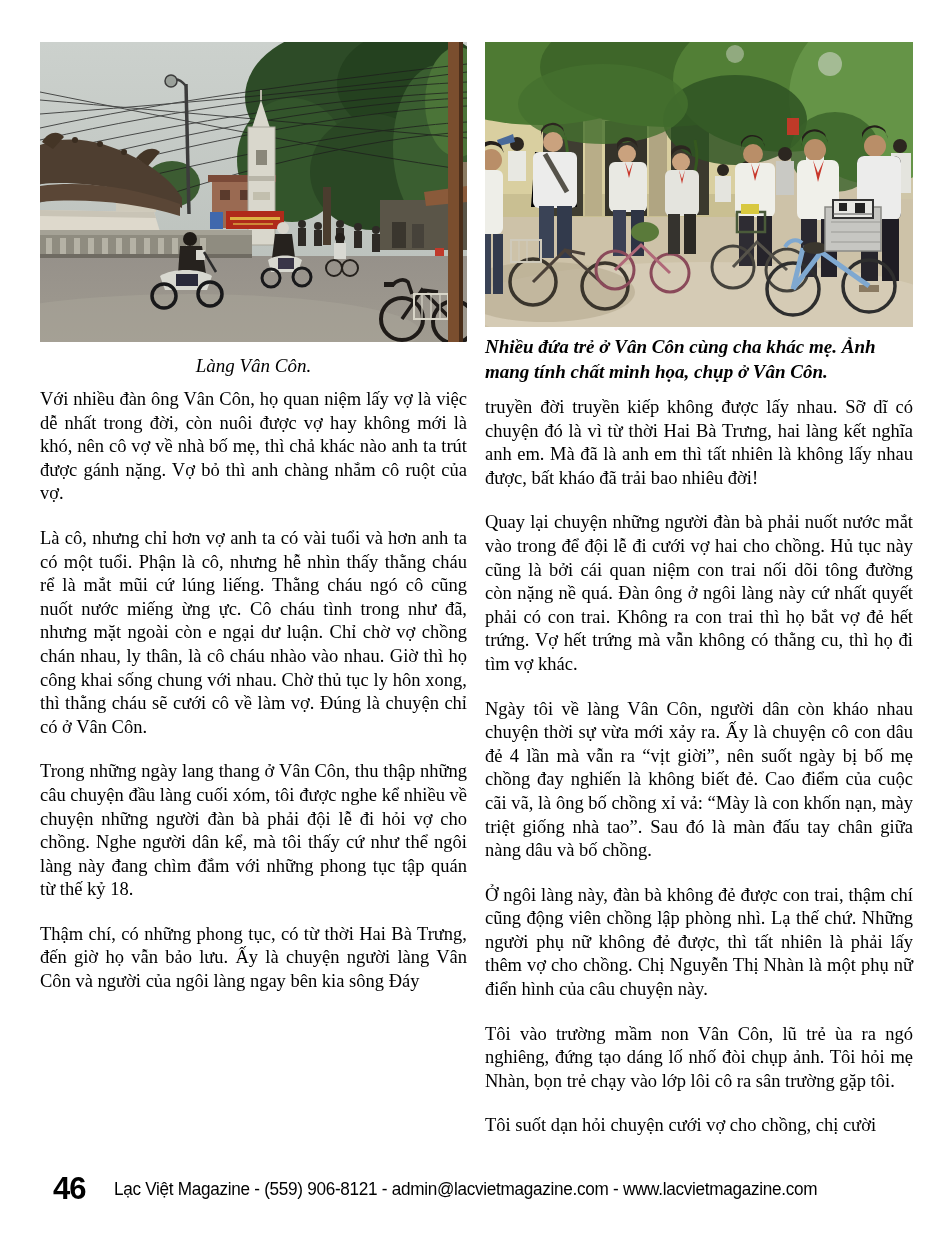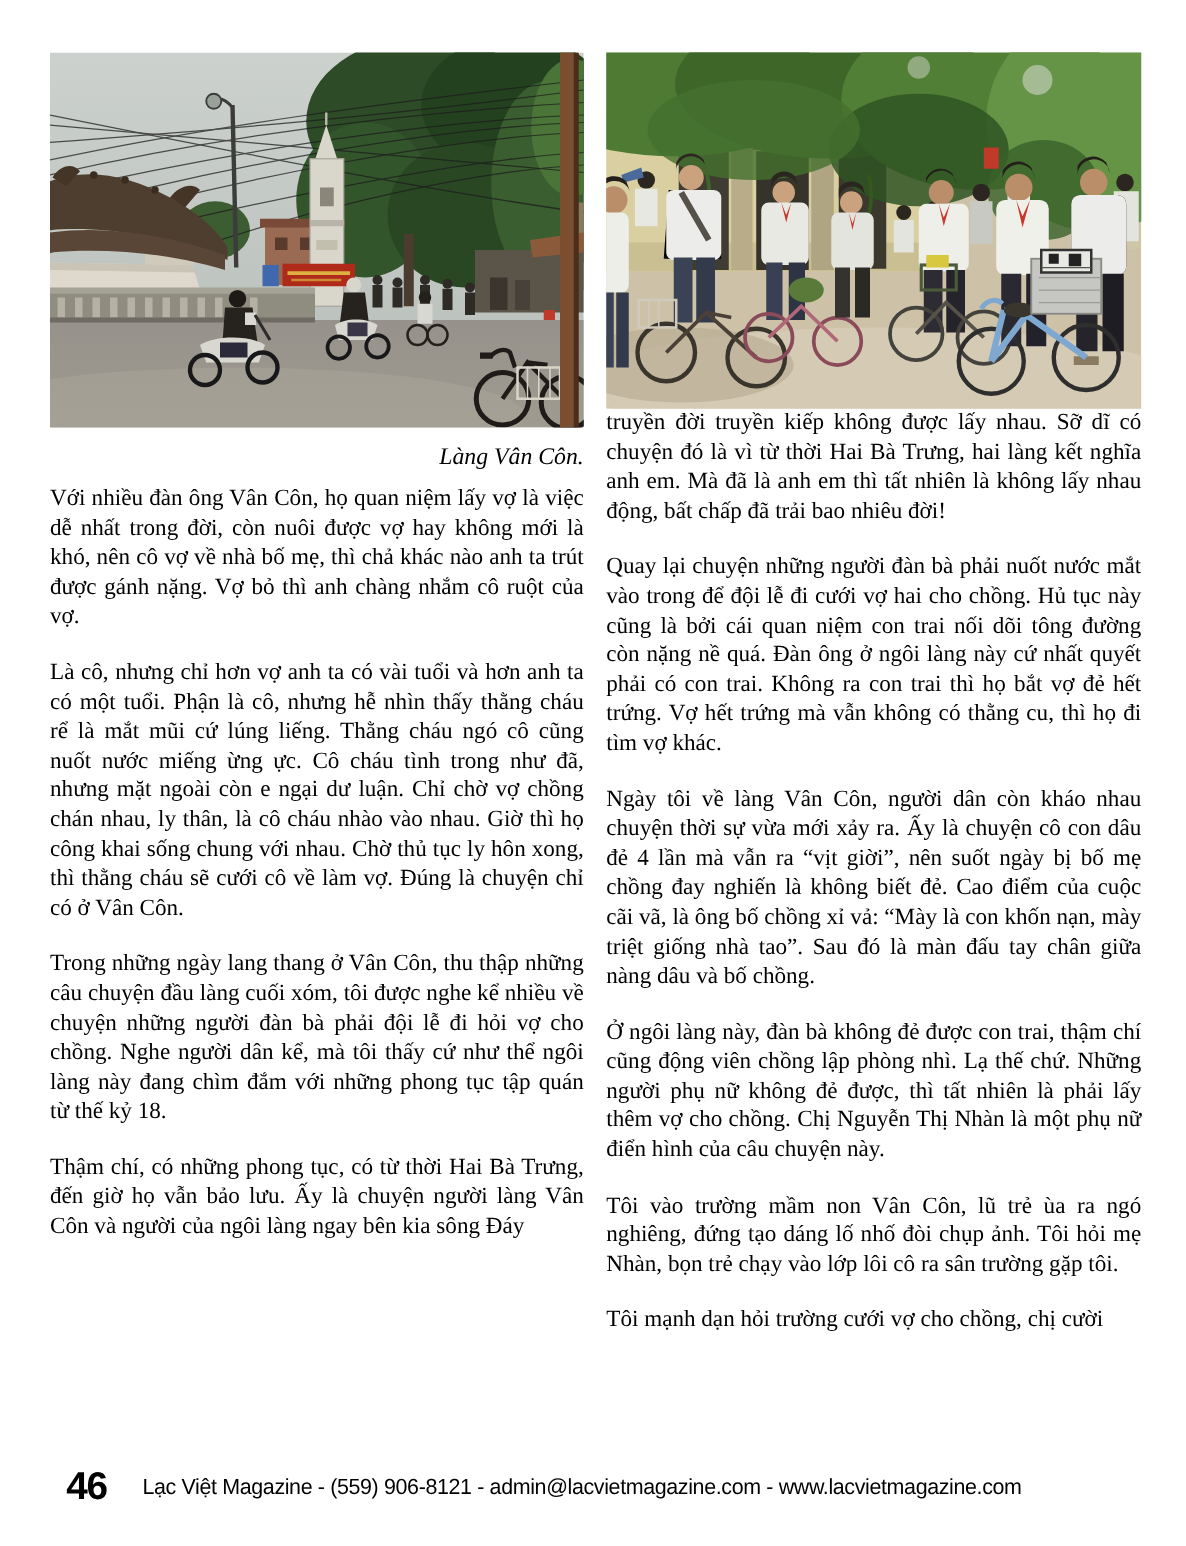--- a/index.html
+++ b/index.html
@@ -13,21 +13,21 @@
   }
   .content {
     position:absolute; top:42px; left:40px;
     display:flex; gap:18px;
   }
   .col { width:427px; }
   .col.right { width:428px; }
   .photo { display:block; width:100%; }
   .photo svg { display:block; }
   .caption-left {
-    text-align:right;
+    text-align:center;
     font-style:italic;
     font-size:19px;
     padding:13px 0 11px 0;
   }
   .caption-right {
     font-style:italic;
     font-weight:bold;
     font-size:19px;
     line-height:25px;
     padding:7px 0 12px 0;
@@ -373,25 +373,26 @@
 
         <g>
           <circle cx="6" cy="118" r="11" fill="#b98e68"></circle>
           <path d="M-6,114 a13,13 0 0 1 25,-3 l-3,-8 a14,14 0 0 0 -22,3 Z" fill="#241f1a"></path>
           <rect x="-10" y="128" width="28" height="64" rx="6" fill="#eeeee8"></rect>
           <rect x="-6" y="192" width="12" height="60" fill="#3a4356"></rect>
           <rect x="8" y="192" width="10" height="60" fill="#323a4c"></rect>
         </g>
       </svg>
     </div>
-    <p class="para">truyền đời truyền kiếp không được lấy nhau. Sỡ dĩ có chuyện đó là vì từ thời Hai Bà Trưng, hai làng kết nghĩa anh em. Mà đã là anh em thì tất nhiên là không lấy nhau động, bất chấp đã trải bao nhiêu đời!</p>
+    <div class="caption-right">Nhiều đứa trẻ ở Vân Côn cùng cha khác mẹ. Ảnh mang tính chất minh họa, chụp ở Vân Côn.</div>
+    <p class="para">truyền đời truyền kiếp không được lấy nhau. Sỡ dĩ có chuyện đó là vì từ thời Hai Bà Trưng, hai làng kết nghĩa anh em. Mà đã là anh em thì tất nhiên là không lấy nhau được, bất kháo đã trải bao nhiêu đời!</p>
     <p class="para">Quay lại chuyện những người đàn bà phải nuốt nước mắt vào trong để đội lễ đi cưới vợ hai cho chồng. Hủ tục này cũng là bởi cái quan niệm con trai nối dõi tông đường còn nặng nề quá. Đàn ông ở ngôi làng này cứ nhất quyết phải có con trai. Không ra con trai thì họ bắt vợ đẻ hết trứng. Vợ hết trứng mà vẫn không có thằng cu, thì họ đi tìm vợ khác.</p>
     <p class="para">Ngày tôi về làng Vân Côn, người dân còn kháo nhau chuyện thời sự vừa mới xảy ra. Ấy là chuyện cô con dâu đẻ 4 lần mà vẫn ra “vịt giời”, nên suốt ngày bị bố mẹ chồng đay nghiến là không biết đẻ. Cao điểm của cuộc cãi vã, là ông bố chồng xỉ vả: “Mày là con khốn nạn, mày triệt giống nhà tao”. Sau đó là màn đấu tay chân giữa nàng dâu và bố chồng.</p>
     <p class="para">Ở ngôi làng này, đàn bà không đẻ được con trai, thậm chí cũng động viên chồng lập phòng nhì. Lạ thế chứ. Những người phụ nữ không đẻ được, thì tất nhiên là phải lấy thêm vợ cho chồng. Chị Nguyễn Thị Nhàn là một phụ nữ điển hình của câu chuyện này.</p>
     <p class="para">Tôi vào trường mầm non Vân Côn, lũ trẻ ùa ra ngó nghiêng, đứng tạo dáng lố nhố đòi chụp ảnh. Tôi hỏi mẹ Nhàn, bọn trẻ chạy vào lớp lôi cô ra sân trường gặp tôi.</p>
-    <p class="para">Tôi mạnh dạn hỏi trường cưới vợ cho chồng, chị cười</p>
+    <p class="para">Tôi suốt dạn hỏi chuyện cưới vợ cho chồng, chị cười</p>
   </div>
 </div>
 
 <div class="footer">
   <span class="page-number">46</span>
   <span class="footer-text">Lạc Việt Magazine - (559) 906-8121 - admin@lacvietmagazine.com - www.lacvietmagazine.com</span>
 </div>
 
 </body></html>

